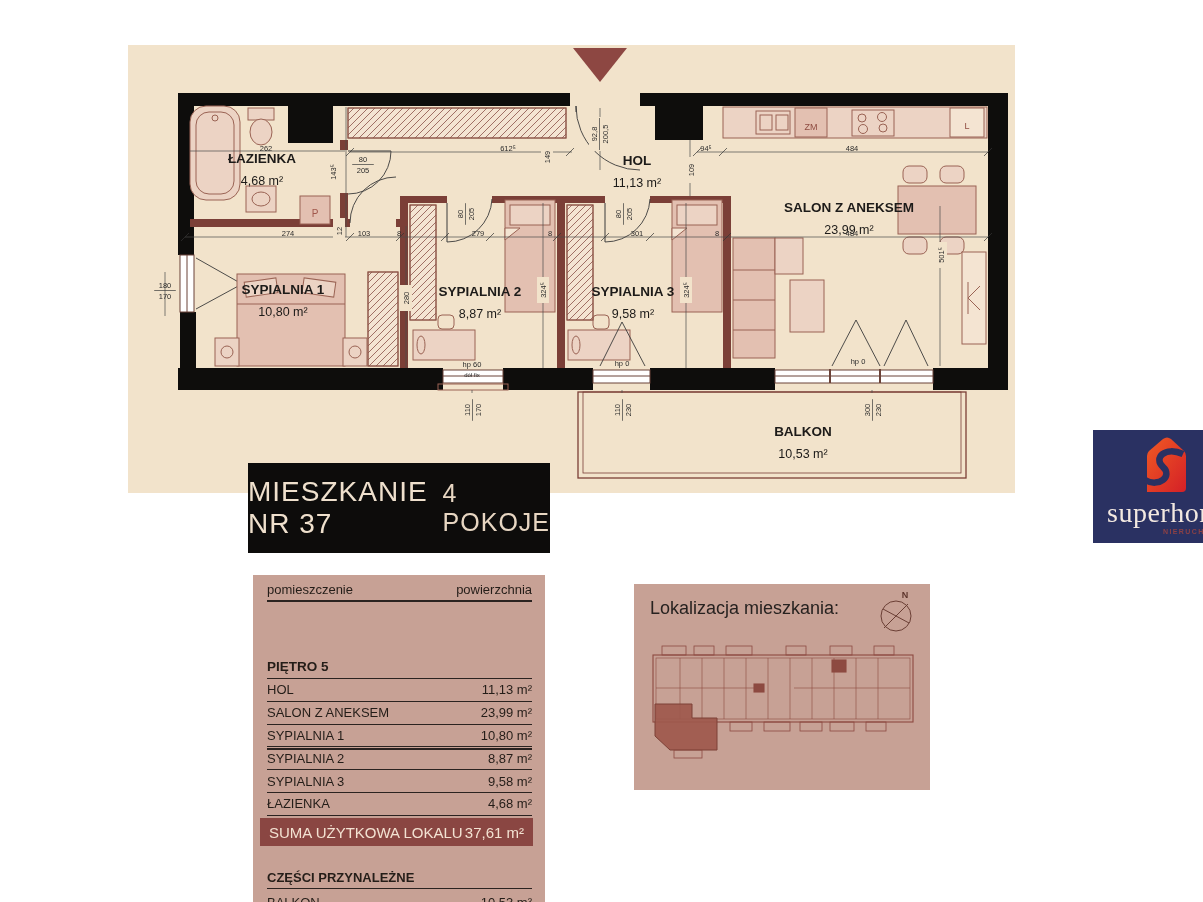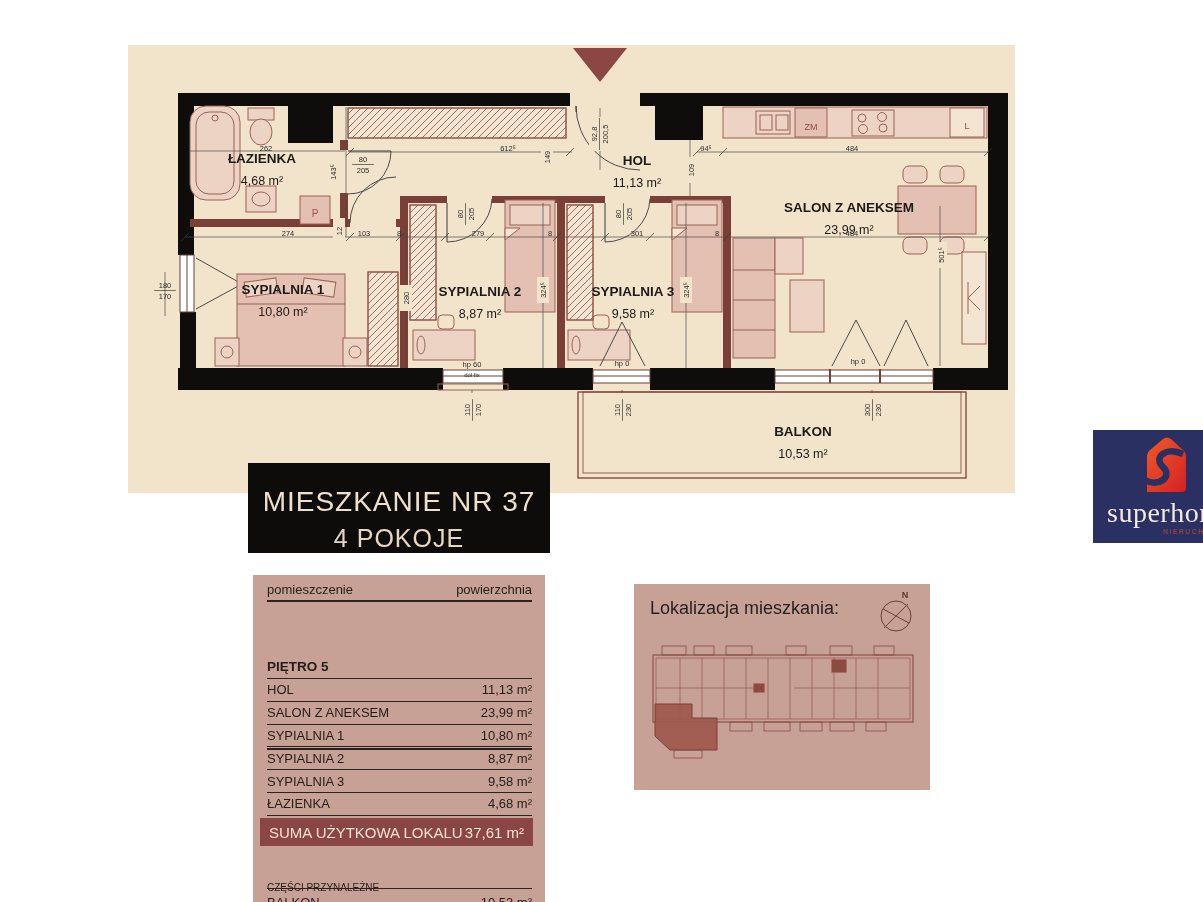--- a/index.html
+++ b/index.html
@@ -16,36 +16,36 @@
   .wall{fill:#0e0d0c;}
   .iwall{fill:#7b3f37;}
   .furn{stroke:#9a6354;stroke-width:1;fill:#ecd3c4;}
   .furn2{stroke:#9a6354;stroke-width:1;fill:#e3c0b1;}
   .lite{stroke:#9a6354;stroke-width:1;fill:#f4e4d2;}
   .nofill{stroke:#9a6354;stroke-width:1;fill:none;}
   .doorarc{stroke:#3a3a3a;stroke-width:.9;fill:none;}
   .win{stroke:#6b4238;stroke-width:1;fill:#ffffff;}
   
   .title-card{position:absolute;left:248px;top:463px;width:302px;height:90px;background:#0d0c0b;
-      color:#efe0cd;display:flex;flex-direction:column;align-items:center;justify-content:flex-end;gap:6px;}
+      color:#efe0cd;display:flex;align-items:center;justify-content:flex-start;gap:6px;}
   .title-card .l1{font-size:28px;letter-spacing:1px;}
   .title-card .l2{font-size:25px;letter-spacing:1px;color:#e7d6c2;}
   
   .tbl{position:absolute;left:253px;top:575px;width:292px;height:345px;background:#c7a195;color:#241d18;}
   .tbl .inner{position:absolute;left:14px;right:13px;top:0;}
   .thead{display:flex;justify-content:space-between;font-size:13px;padding-top:7px;height:16px;}
   .hline{border-bottom:2px solid #2b2320;margin-top:2px;}
   .floorlbl{font-size:13.5px;font-weight:700;padding-top:9px;height:16px;margin-top:48px;}
   .hline2{border-bottom:1.8px solid #2b2320;margin-top:3px;}
   .rows .row{position:relative;display:flex;justify-content:space-between;align-items:center;
       height:21.8px;font-size:13px;border-bottom:1.4px solid #2b2320;}
   .rows .row.dbl::after{content:"";position:absolute;left:0;right:0;bottom:-3.4px;height:1.3px;background:#2b2320;}
   .suma{position:absolute;left:7px;top:243px;width:273px;height:28px;background:#8a4642;color:#f3e2d2;
       display:flex;justify-content:space-between;align-items:center;font-size:15px;padding:0 9px;box-sizing:border-box;text-align:center;}
-  .annex-h{position:absolute;left:14px;top:307px;font-size:10px;font-weight:400;}
+  .annex-h{position:absolute;left:14px;top:295px;font-size:13px;font-weight:700;}
   .annex-line{position:absolute;left:14px;right:13px;top:313px;border-bottom:1.8px solid #2b2320;}
   .annex-rows{position:absolute;left:14px;right:13px;top:316px;}
   .annex-rows .row{display:flex;justify-content:space-between;height:22px;align-items:center;font-size:13px;}
   
   .loc{position:absolute;left:634px;top:584px;width:296px;height:206px;background:#c7a195;}
   .loc-label{position:absolute;left:16px;top:14px;font-size:18px;color:#272220;}
   
   .logo{position:absolute;left:1093px;top:430px;width:140px;height:113px;background:#2a3162;}
   .logo svg text{font-family:"Liberation Serif",serif;}
 </style>

